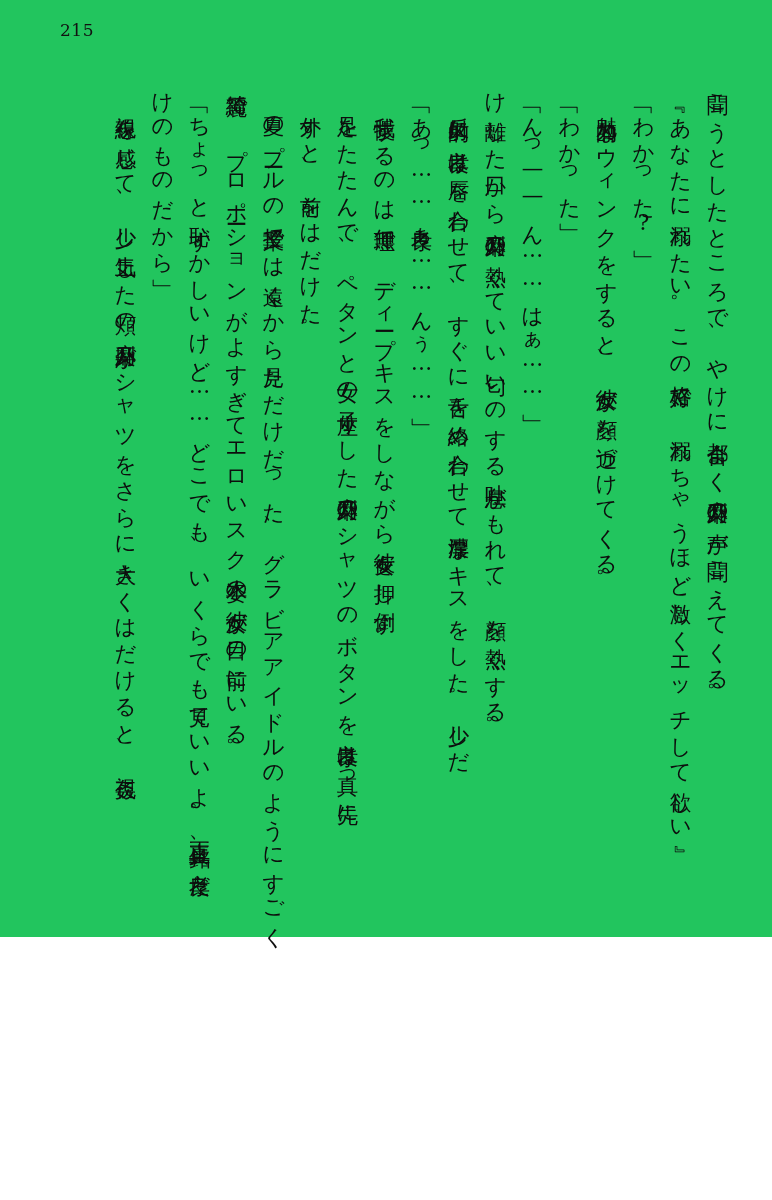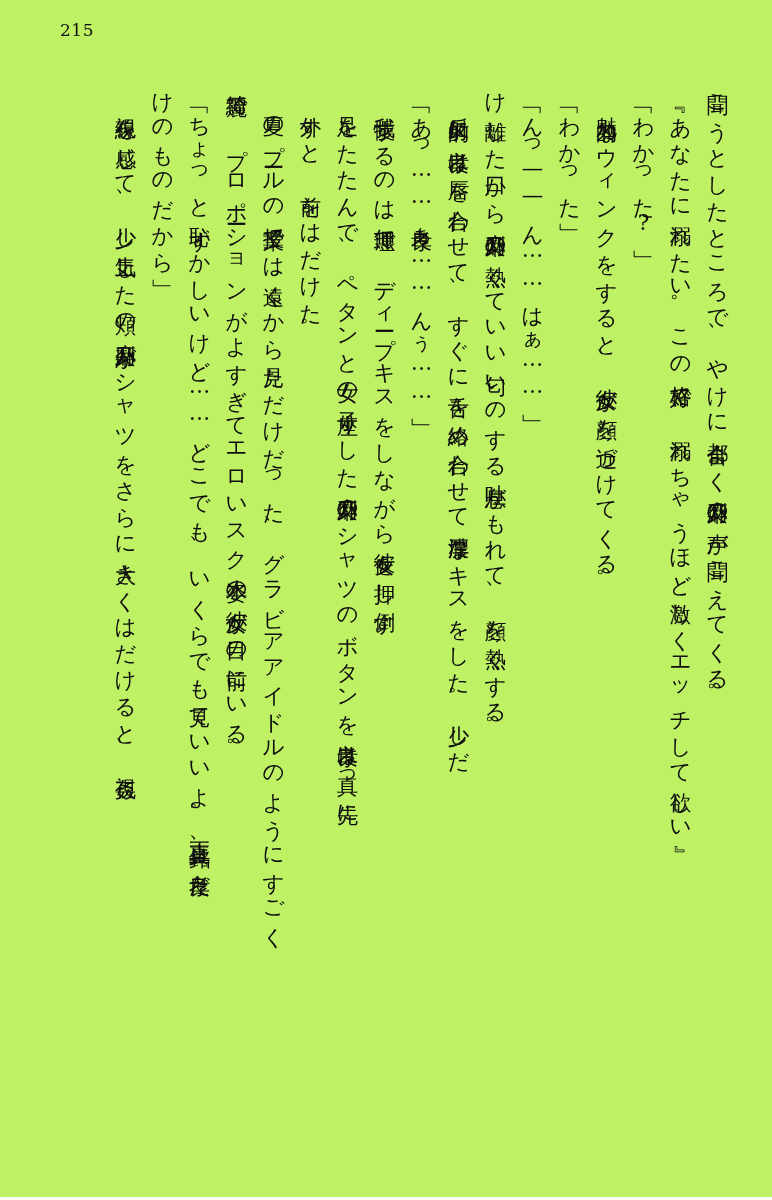--- a/index.html
+++ b/index.html
@@ -14,22 +14,22 @@
     overflow: hidden;
     font-family: "DejaVu Serif", "Liberation Serif", serif;
     color: #101010;
   }
 
   .page {
     position: absolute;
     top: 0;
     left: 0;
     width: 772px;
-    height: 1197px;
-    background: #bef264;
+    height: 937px;
+    background: #22c55e;
   }
 
   
   .page-number {
     position: absolute;
     top: 20px;
     left: 60px;
     font-family: "DejaVu Serif", "Liberation Serif", serif;
     font-size: 17px;
     letter-spacing: 0.5px;

